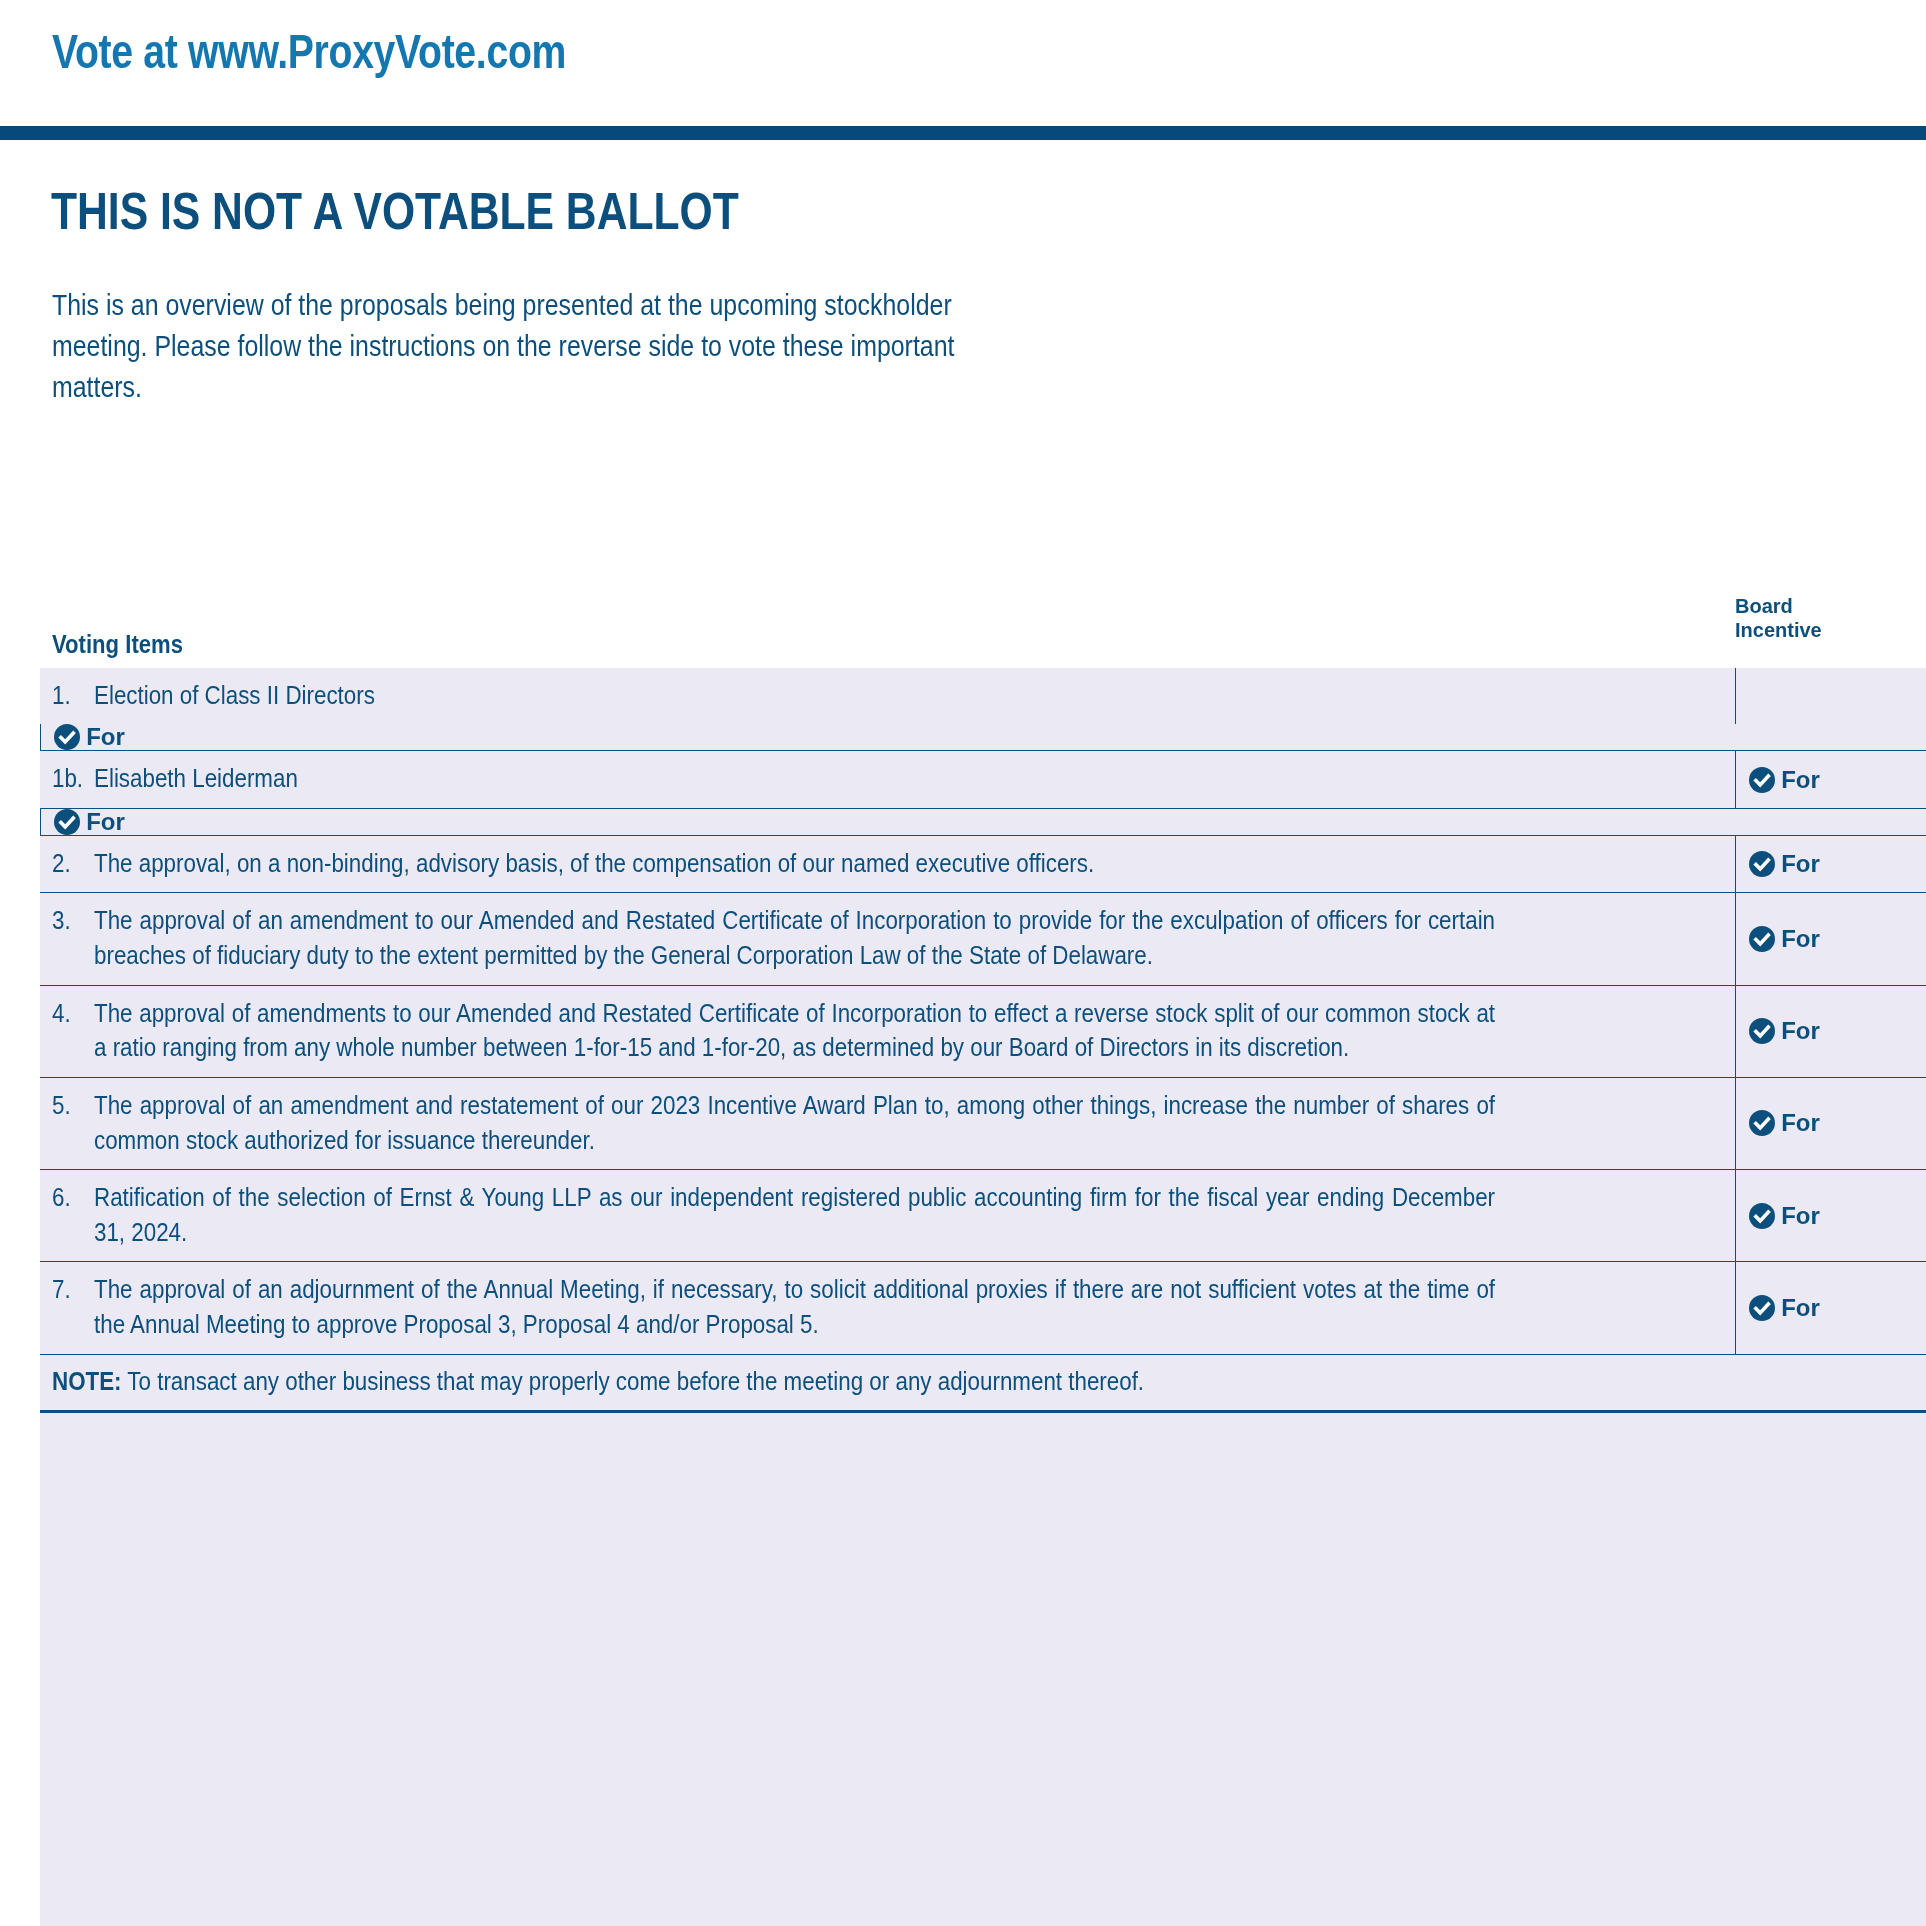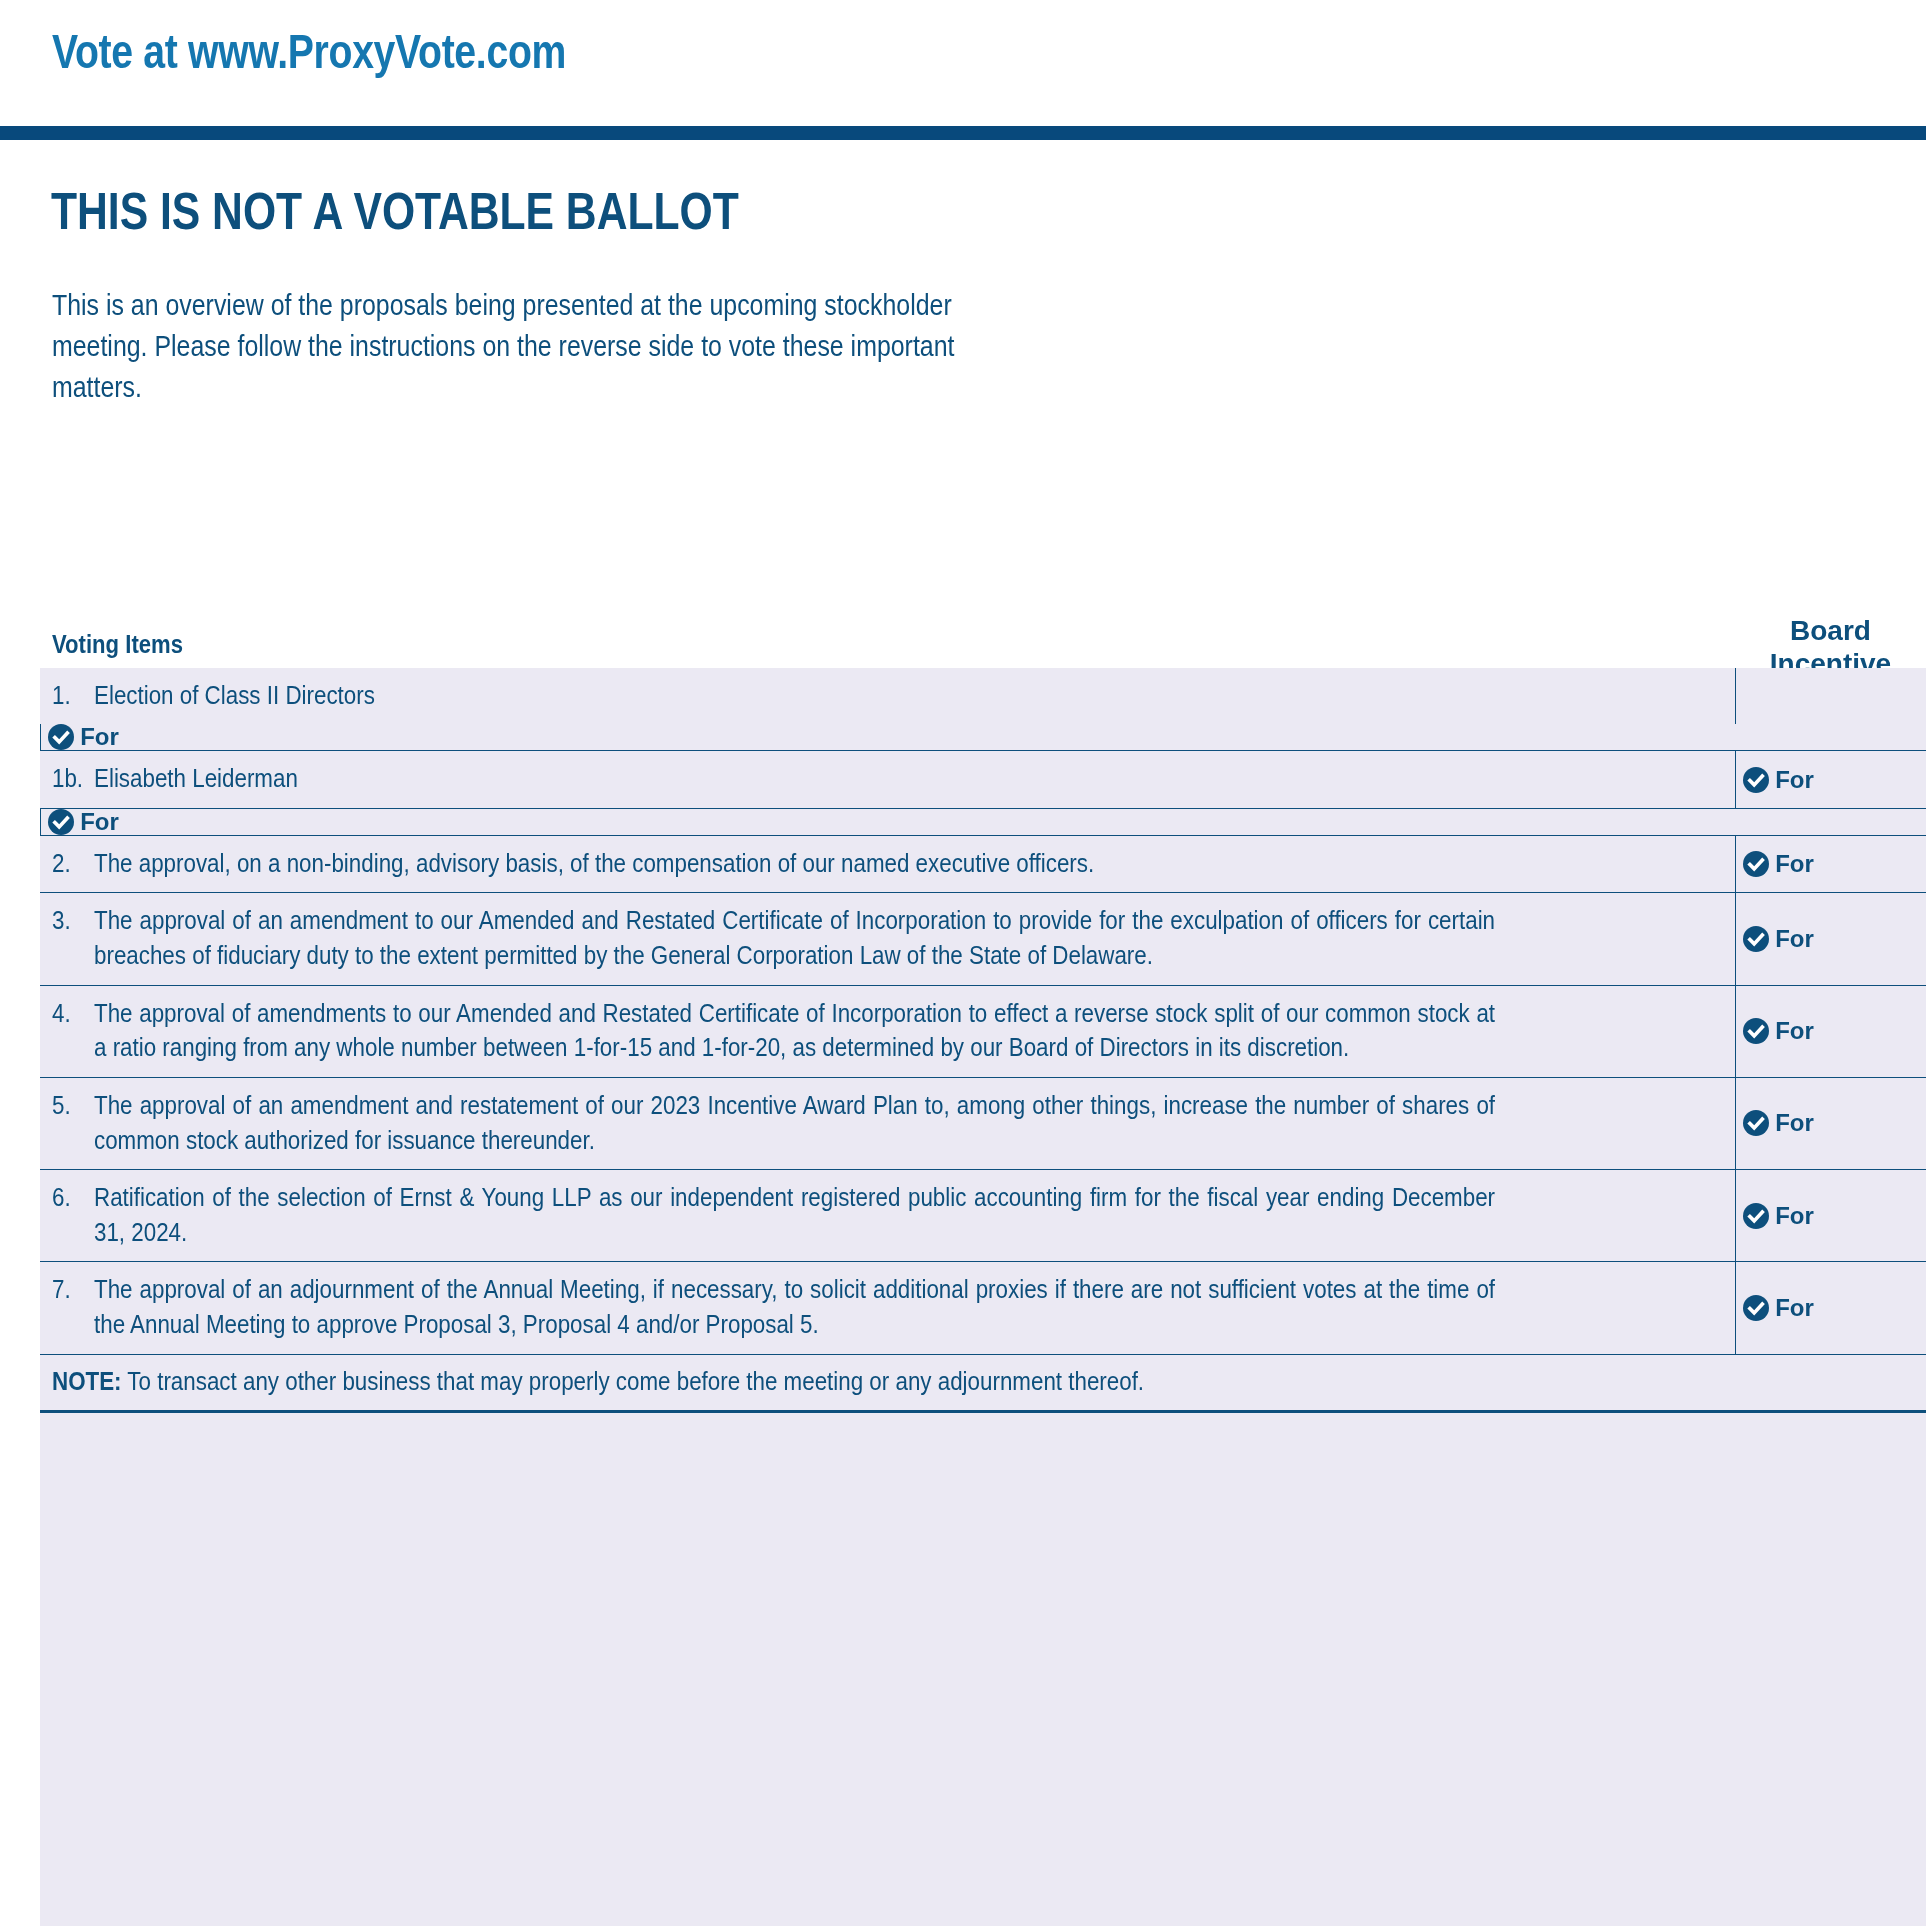--- a/index.html
+++ b/index.html
@@ -79,25 +79,25 @@
     font-size: 26px;
     font-weight: bold;
     color: #0d4f7c;
     transform: scaleX(0.85);
     transform-origin: left top;
     white-space: nowrap;
   }
   #board-recommends-label {
     position: absolute;
     left: 1735px;
-    top: 614px;
+    top: 595px;
     width: 191px;
-    text-align: center;
+    text-align: left;
     font-family: "Liberation Sans", sans-serif;
-    font-size: 28px;
+    font-size: 20px;
     font-weight: bold;
     line-height: 1.18;
     color: #0d4f7c;
   }
 
   
   #voting-table {
     position: absolute;
     left: 40px;
     top: 668px;
@@ -142,21 +142,21 @@
     width: 116.3%;
   }
   .vtext.justified { text-align: justify; text-align-last: left; }
   .vtext.bold { font-weight: bold; }
   .vrow-right {
     flex: 1 1 auto;
     border-left: 1.5px solid #0d4f7c;
     box-sizing: border-box;
     display: flex;
     align-items: center;
-    padding-left: 7px;
+    padding-left: 13px;
   }
   .rec {
     display: flex;
     align-items: center;
     gap: 6.2px;
   }
   .check-circle {
     width: 26px;
     height: 26px;
     flex: 0 0 26px;

